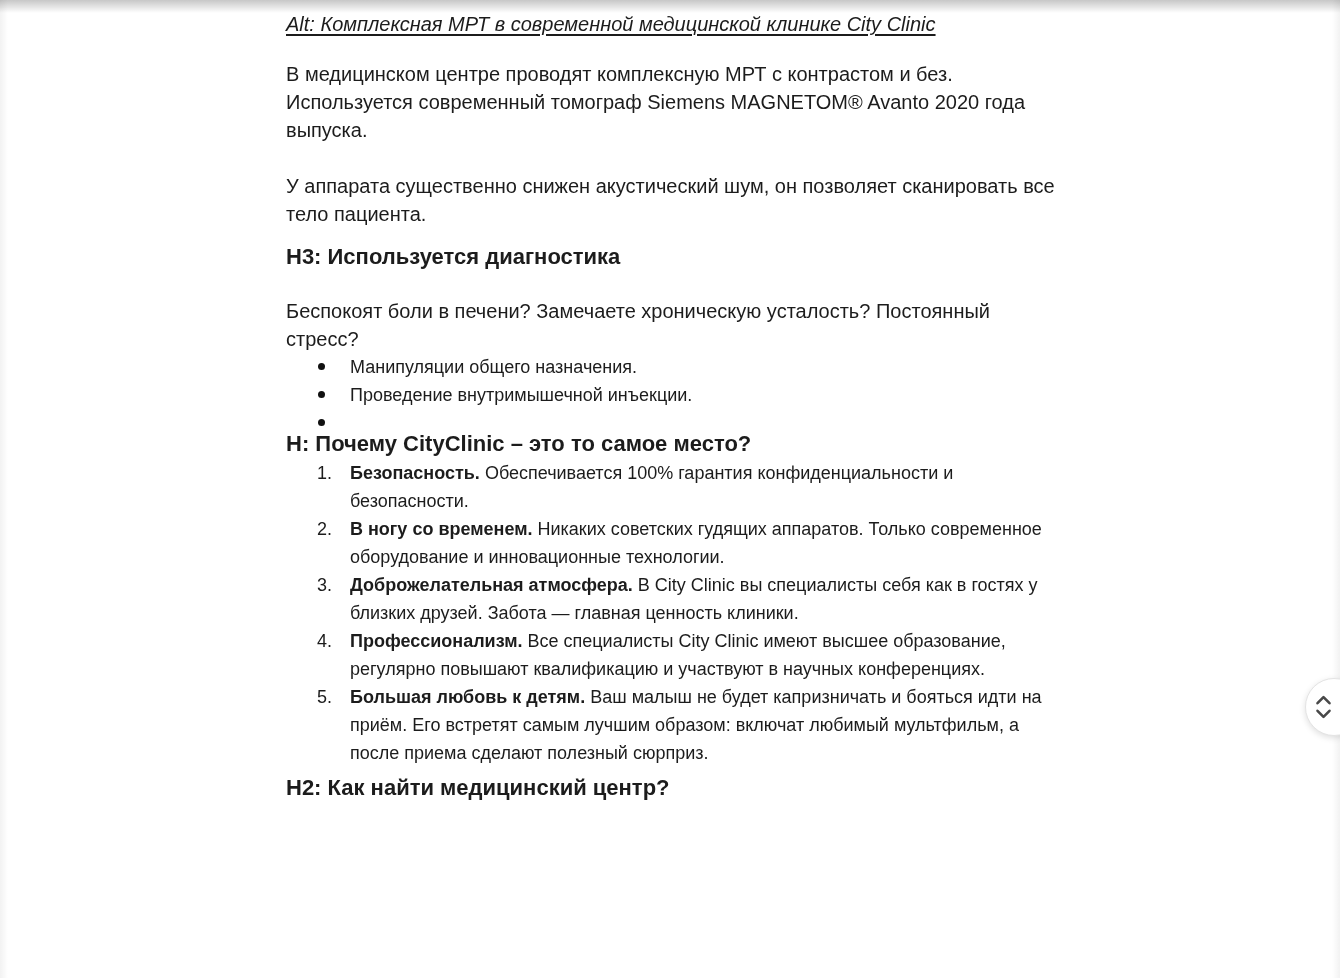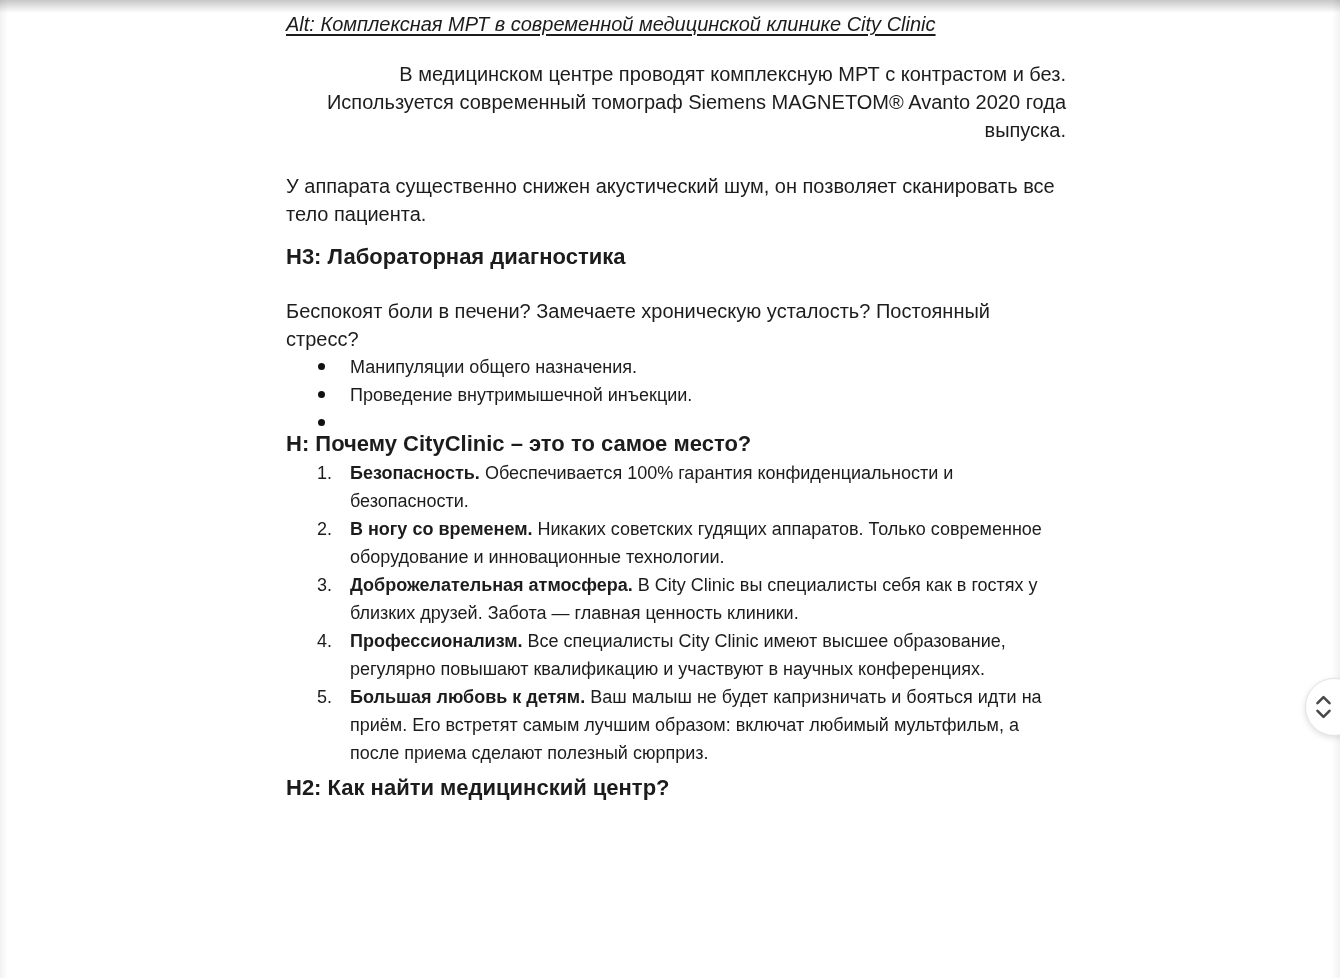--- a/index.html
+++ b/index.html
@@ -46,21 +46,21 @@
     font-style: italic;
     text-decoration: underline;
     text-underline-offset: 3px;
   }
   .heading {
     margin: 0;
     font-size: 22px;
     line-height: 30px;
     font-weight: 700;
   }
-  .mt-p1 { margin-top: 22px; text-align: right; }
+  .mt-p1 { margin-top: 22px; }
   .mt-p2 { margin-top: 28px; }
   .mt-h3 { margin-top: 14px; }
   .mt-p3 { margin-top: 25px; }
   .mt-p4 { margin-top: 22px; }
   .mt-ul { margin-top: 14px; }
   .mt-hw { margin-top: 20px; }
   .mt-ol { margin-top: 22px; }
   .mt-h2 { margin-top: 6px; }
 
   ul.bullets, ol.numbers {
@@ -122,21 +122,21 @@
 <div class="edge-shadow right"></div>
 
 <div class="content">
 
   <p class="alt-line">Alt: Комплексная МРТ в современной медицинской клинике City Clinic</p>
 
   <p class="para mt-p1">В медицинском центре проводят комплексную МРТ с контрастом и без. Используется современный томограф Siemens MAGNETOM® Avanto 2020 года выпуска.</p>
 
   <p class="para mt-p2">У аппарата существенно снижен акустический шум, он позволяет сканировать все тело пациента.</p>
 
-  <h3 class="heading mt-h3">H3: Лабораторная диагностика</h3>
+  <h3 class="heading mt-h3">H3: Используется диагностика</h3>
 
   <p class="para mt-p3">Беспокоят боли в печени? Замечаете хроническую усталость? Постоянный стресс?</p>
 
 
   <ul class="bullets mt-ul">
     <li>
       <span class="dot"></span>
       <span>Манипуляции общего назначения.</span>
     </li>
     <li>

